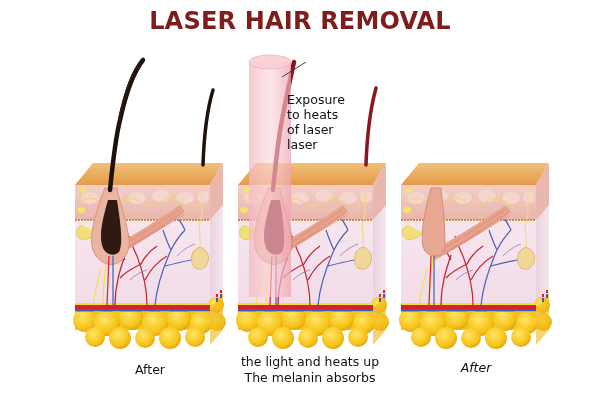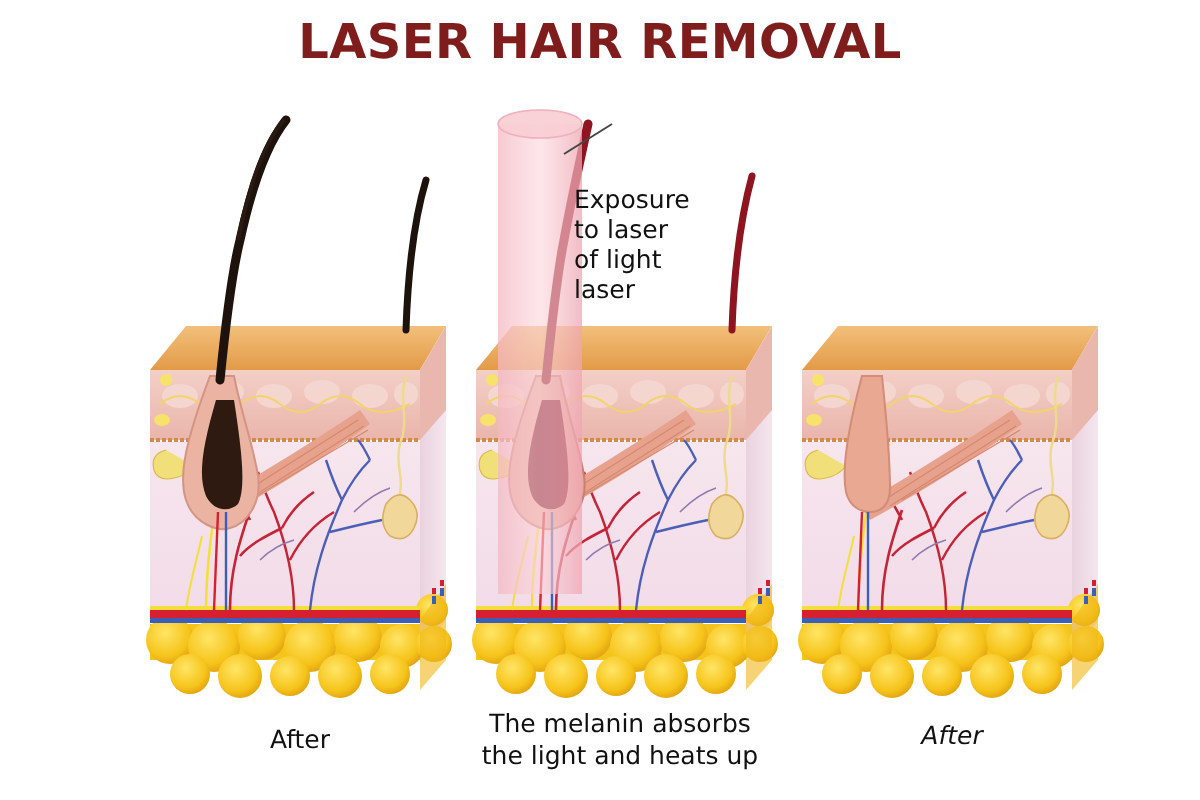--- a/index.html
+++ b/index.html
@@ -147,27 +147,27 @@
   <g transform="translate(401,160)">
     <use href="#skinBlock"></use>
     <path d="M30,28 C22,58 20,76 22,86 C24,94 30,96 34,96 C40,96 44,92 44,84 C44,66 42,48 40,28 Z" fill="#e9a892" stroke="#d38c78" stroke-width="1"></path>
     <path d="M33,96 L33,145" stroke="#3a5fb8" stroke-width="1.2"></path>
     <path d="M30,96 L28,145" stroke="#d62030" stroke-width="1.2"></path>
   </g>
 </svg>
 
 <div class="callout">
   <div>Exposure</div>
-  <div>to laser</div>
-  <div>of light</div>
+  <div>to heats</div>
+  <div>of laser</div>
   <div>laser</div>
 </div>
 
 <div class="label" style="left:75px; width:150px; top:362px;">
   <div>After</div>
 </div>
 <div class="label" style="left:225px; width:170px; top:354px;">
+  <div>the light and heats up</div>
   <div>The melanin absorbs</div>
-  <div>the light and heats up</div>
 </div>
 <div class="label" style="left:401px; width:150px; top:360px;font-style:italic;">
   <div>After</div>
 </div>
 
 </body></html>

